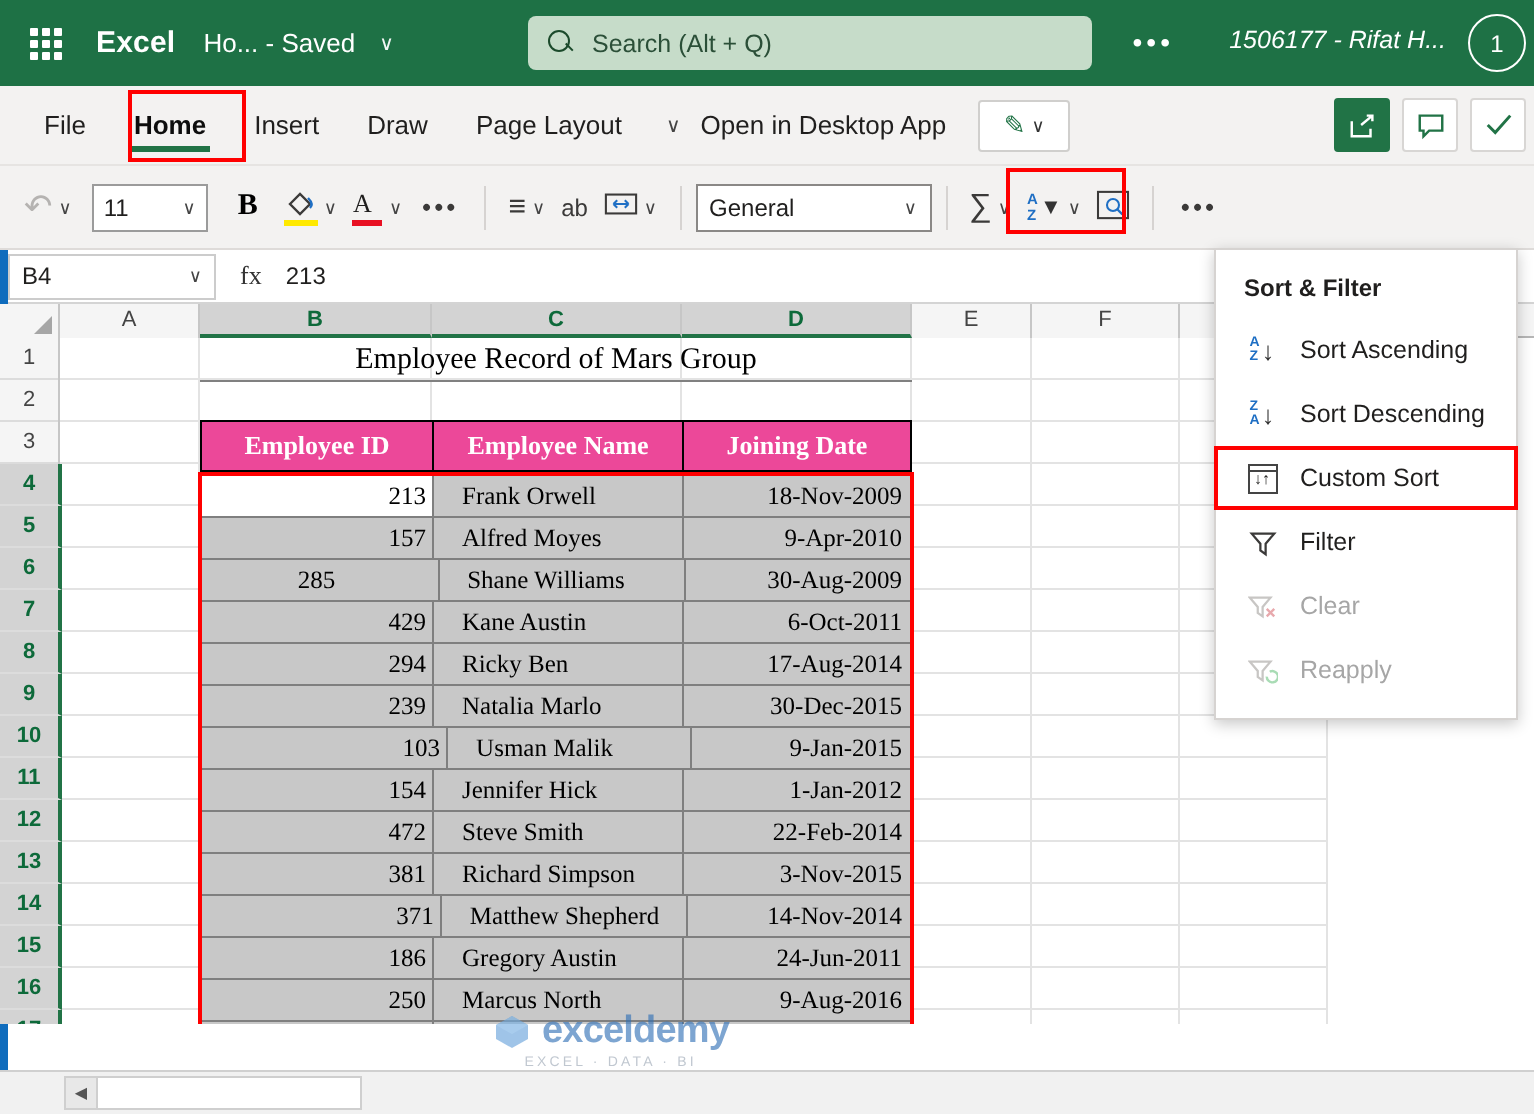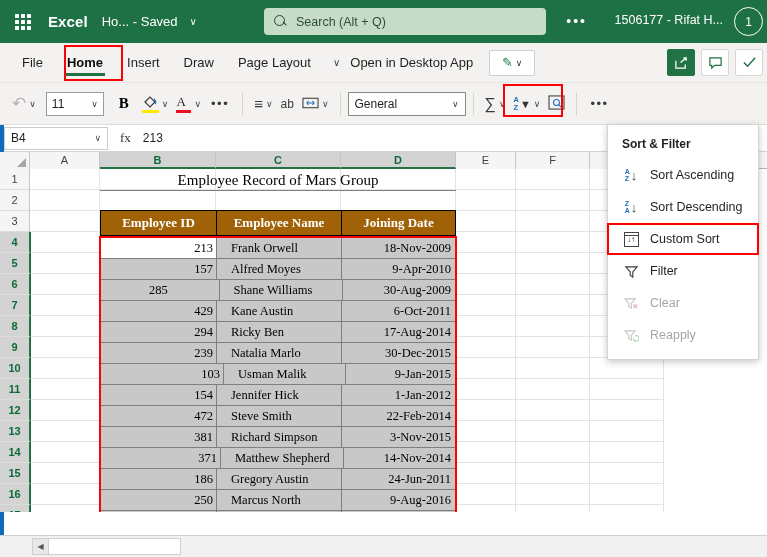--- a/index.html
+++ b/index.html
@@ -32,21 +32,21 @@
   .searchbox .mag::before {
     content:""; position:absolute; left:0; top:0; width:9px; height:9px;
     border:1.4px solid #1b4a2b; border-radius:50%;
   }
   .searchbox .mag::after {
     content:""; position:absolute; left:7.5px; top:8px; width:5px; height:1.4px;
     background:#1b4a2b; transform:rotate(45deg);
   }
   .searchbox span { color:#2b4f38; font-size:12.5px; }
   .tb-ellipsis { position:absolute; right:180px; top:13px; color:#fff; letter-spacing:2px; font-size:14px; cursor:pointer; }
-  .acct { position:absolute; right:44px; top:13px; color:#fff; font-size:12.5px; white-space:nowrap; }
+  .acct { position:absolute; right:44px; top:13px; color:#fff; font-size:12.5px; white-space:nowrap;font-style:italic; }
   .avatar {
     position:absolute; right:4px; top:7px; width:29px; height:29px; border-radius:50%;
     border:1.5px solid #fff; color:#fff; font-size:12px; display:flex;
     align-items:center; justify-content:center; overflow:hidden; cursor:pointer;
   }
 
   
   .tabrow {
     height:40px; background:#f3f2f1; display:flex; align-items:center;
     padding-left:10px; position:relative; border-bottom:1px solid #e6e4e2;
@@ -148,21 +148,21 @@
     height:21px; line-height:20px; font-size:12px; border-right:1px solid #e3e3e3;
     border-bottom:1px solid #e3e3e3; background:#fff; overflow:hidden; white-space:nowrap; flex:0 0 auto;
   }
 
   
   .dtitle {
     position:absolute; font-family:"Liberation Serif", serif; font-size:15px;
     color:#000; text-align:center; border-bottom:1.5px solid #808080;
   }
   .dhdr {
-    position:absolute; display:flex; height:26px; border:1.5px solid #000; background:#a16207;
+    position:absolute; display:flex; height:26px; border:1.5px solid #000; background:#ec4899;
   }
   .dhdr .hc {
     font-family:"Liberation Serif", serif; font-weight:bold; font-size:13px; color:#fff;
     display:flex; align-items:center; justify-content:center; border-right:1px solid #000;
     height:100%;
   }
   .dhdr .hc:last-child { border-right:none; }
   .dbody { position:absolute; border:2px solid #ff0000; }
   .drow { display:flex; height:21px; }
   .dcell {
@@ -661,20 +661,32 @@
         </div>
         <div class="drow">
           <div class="dcell c-id" style="width: 116px;">304</div>
           <div class="dcell c-name" style="width: 125px;">Peter Boon</div>
           <div class="dcell c-date" style="width: 113px;">30-Mar-2008</div>
         </div>
       </div>
 
   </div>
 
+  <div class="wm">
+    <div class="wm-top">
+      <span class="wm-mark">
+        <svg width="20" height="20" viewBox="0 0 20 20">
+          <path d="M10 2 L18 6.5 v7 L10 18 L2 13.5 v-7 Z" fill="#4a8fd4" opacity="0.85"></path>
+          <path d="M10 2 L18 6.5 L10 11 L2 6.5 Z" fill="#76b0e4" opacity="0.9"></path>
+        </svg>
+      </span>
+      <span class="wm-txt">exceldemy</span>
+    </div>
+    <div class="wm-sub">EXCEL · DATA · BI</div>
+  </div>
 
   <div class="flyout">
     <div class="fly-title">Sort &amp; Filter</div>
 
     <div class="fly-item">
       <span class="fly-ico">
         <span class="sortico">
             <span class="ll">
               <b>A</b>
               <b>Z</b>

